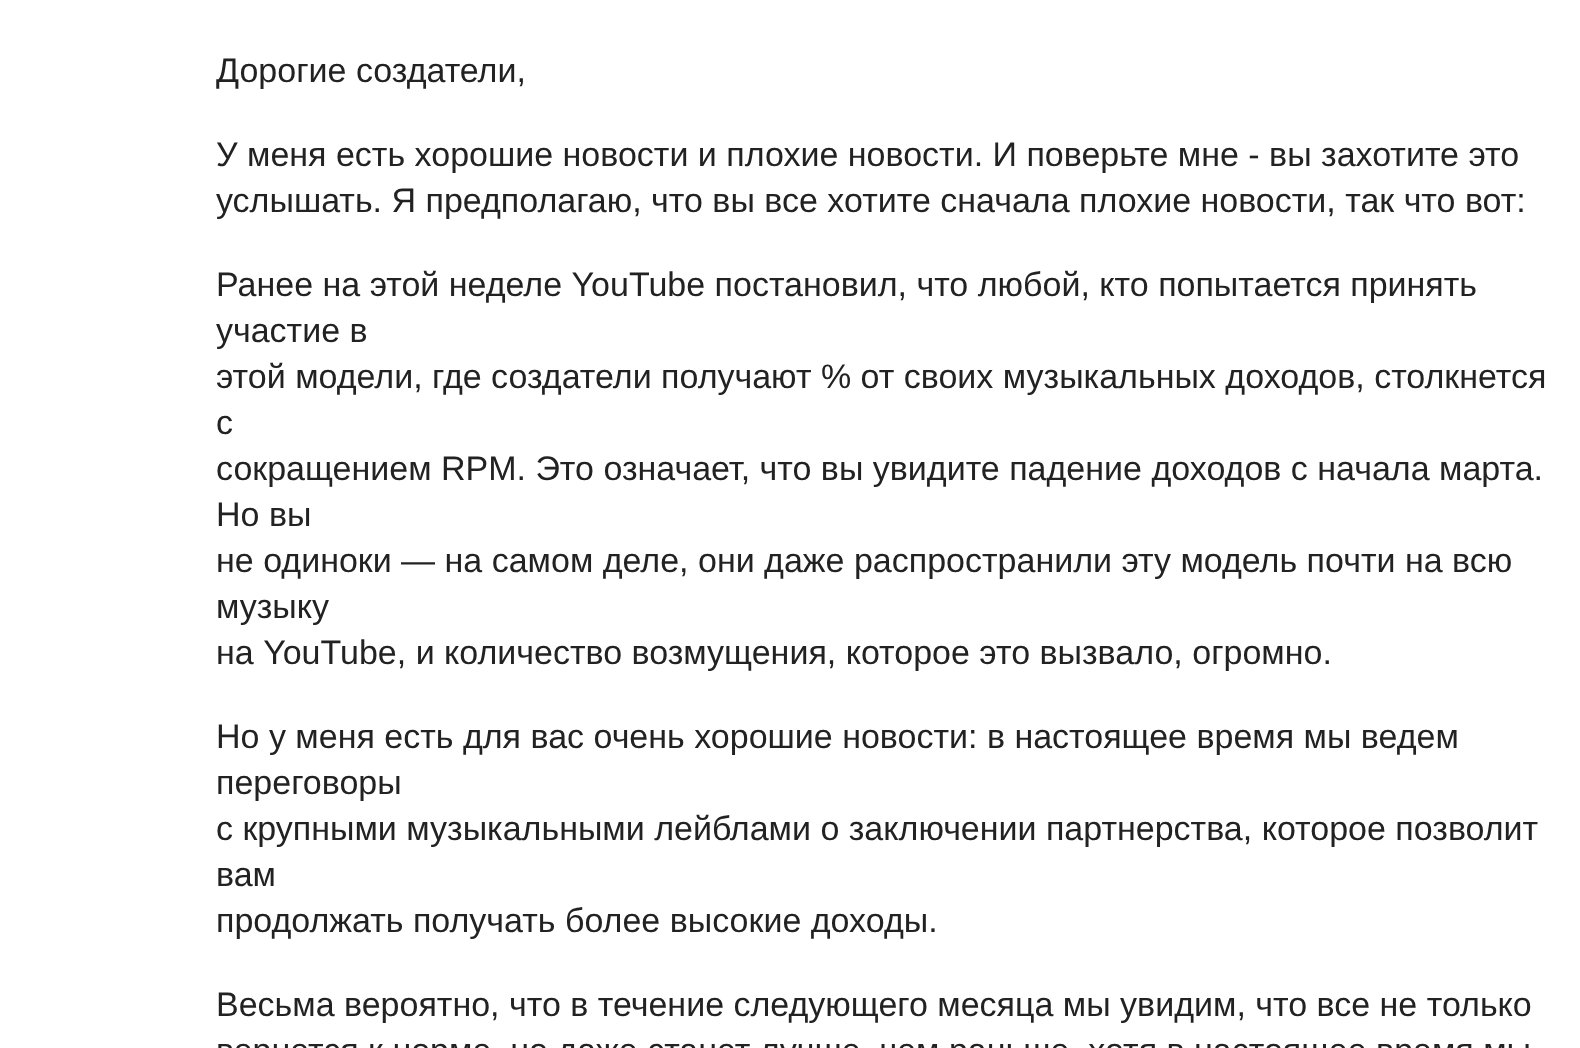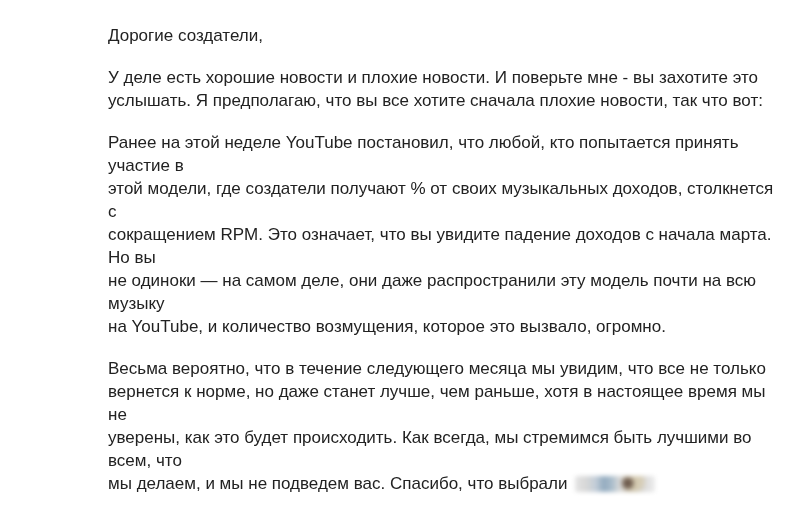--- a/index.html
+++ b/index.html
@@ -40,28 +40,31 @@
         #d6d6d6 82%, #ececec 100%);
     filter: blur(2px);
   }
 </style>
 </head>
 <body>
 
 <div class="letter">
   <p class="para">Дорогие создатели,</p>
 
-  <p class="para">У деле есть хорошие новости и плохие новости. И поверьте мне - вы захотите это
+  <p class="para">У меня есть хорошие новости и плохие новости. И поверьте мне - вы захотите это
 услышать. Я предполагаю, что вы все хотите сначала плохие новости, так что вот:</p>
 
   <p class="para">Ранее на этой неделе YouTube постановил, что любой, кто попытается принять участие в
 этой модели, где создатели получают % от своих музыкальных доходов, столкнется с
 сокращением RPM. Это означает, что вы увидите падение доходов с начала марта. Но вы
 не одиноки — на самом деле, они даже распространили эту модель почти на всю музыку
 на YouTube, и количество возмущения, которое это вызвало, огромно.</p>
 
+  <p class="para">Но у меня есть для вас очень хорошие новости: в настоящее время мы ведем переговоры
+с крупными музыкальными лейблами о заключении партнерства, которое позволит вам
+продолжать получать более высокие доходы.</p>
 
   <p class="para"><span>Весьма вероятно, что в течение следующего месяца мы увидим, что все не только
 вернется к норме, но даже станет лучше, чем раньше, хотя в настоящее время мы не
 уверены, как это будет происходить. Как всегда, мы стремимся быть лучшими во всем, что
 мы делаем, и мы не подведем вас. Спасибо, что выбрали</span><span class="redaction"></span></p>
 
 </div>
 
 </body></html>

